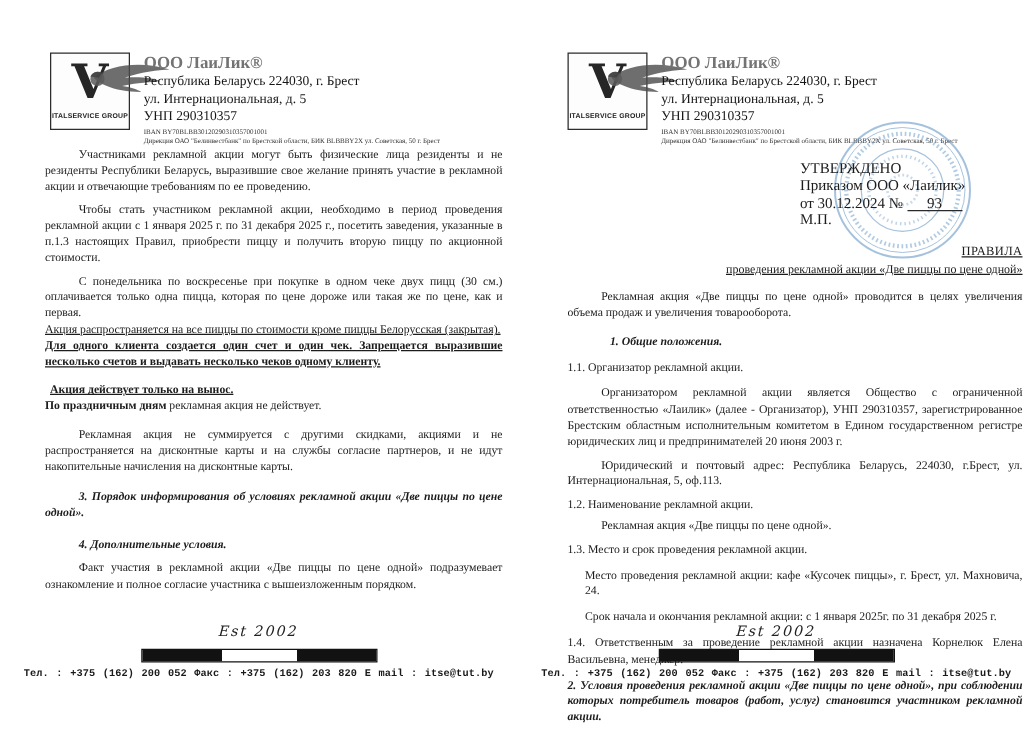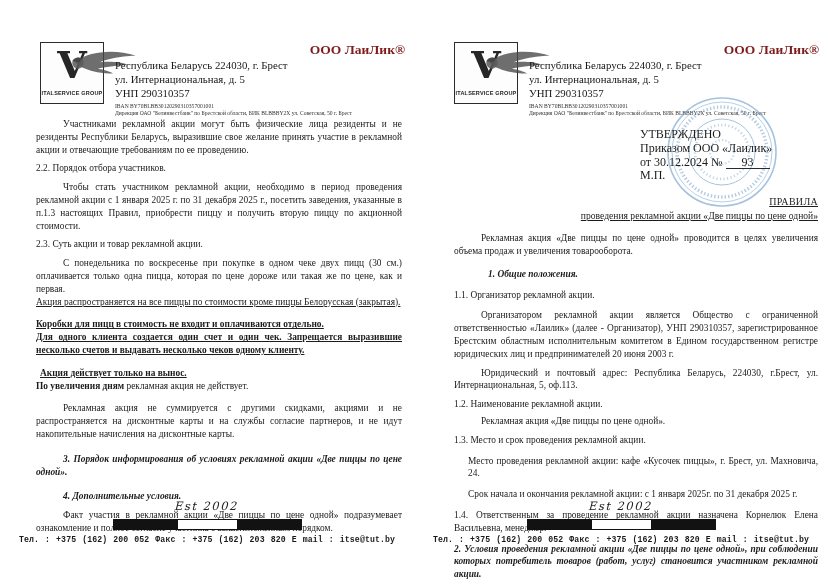--- a/index.html
+++ b/index.html
@@ -21,21 +21,21 @@
   .logo-v{
     position:absolute;left:0;right:0;top:0px;text-align:center;
     font-family:"DejaVu Serif", serif;font-weight:bold;font-size:38px;line-height:44px;color:#262626;
   }
   .logo-eagle{position:absolute;left:10px;top:4px;width:88px;height:36px;overflow:visible;}
   .logo-caption{
     position:absolute;left:0;right:0;bottom:7px;text-align:center;
     font-family:"Liberation Sans", sans-serif;font-size:5.5px;letter-spacing:.2px;color:#222;font-weight:bold;
   }
   .company{position:absolute;left:115px;top:42px;width:290px;}
-  .company-name{font-size:13.5px;font-weight:bold;color:#7f1d1d;line-height:16px;text-align:right;}
+  .company-name{font-size:13.5px;font-weight:bold;color:#737373;line-height:16px;}
   .company-line{font-size:10.8px;line-height:14px;color:#161616;}
   .tiny-line{font-size:5.6px;line-height:7px;color:#333;white-space:nowrap;}
   .tiny-line.first{margin-top:3px;}
 
   
   .doc-main{position:relative;font-size:9.4px;line-height:12.8px;text-align:justify;}
   .page-left .doc-main{padding:6px 12px 0 36px;}
   .page-right .doc-main{padding:0 10px 0 40px;}
   .para{margin:0;text-indent:27px;}
   .noindent{text-indent:0;}
@@ -104,29 +104,26 @@
       <div class="company-line">Республика Беларусь  224030, г. Брест</div>
       <div class="company-line">ул. Интернациональная, д. 5</div>
       <div class="company-line">УНП  290310357</div>
       <div class="tiny-line first">IBAN  BY70BLBB30120290310357001001</div>
       <div class="tiny-line">Дирекция ОАО "Белинвестбанк" по Брестской области, БИК BLBBBY2X ул. Советская, 50 г. Брест</div>
     </div>
   </div>
 
   <div class="doc-main">
     <p class="para">Участниками рекламной акции могут быть физические лица резиденты и не резиденты Республики Беларусь, выразившие свое желание принять участие в рекламной акции и отвечающие требованиям по ее проведению.</p>
-    <p class="para noindent mt6">2.2. Порядок отбора участников.</p>
     <p class="para mt6">Чтобы стать участником рекламной акции, необходимо в период проведения рекламной акции с 1 января 2025 г. по 31 декабря 2025 г., посетить заведения, указанные в п.1.3 настоящих Правил, приобрести пиццу и получить вторую пиццу по акционной стоимости.</p>
-    <p class="para noindent mt6">2.3. Суть акции и товар рекламной акции.</p>
     <p class="para mt6">С понедельника по воскресенье при покупке в одном чеке двух пицц (30 см.) оплачивается только одна пицца, которая по цене дороже или такая же по цене, как и первая.</p>
     <p class="para noindent u">Акция распространяется на все пиццы по стоимости кроме пиццы Белорусская (закрытая).</p>
-    <p class="para noindent bu mt10">Коробки для пицц в стоимость не входит и оплачиваются отдельно.</p>
     <p class="para noindent bu">Для одного клиента создается один счет и один чек. Запрещается выразившие несколько счетов и выдавать несколько чеков одному клиенту.</p>
     <p class="para noindent bu mt10" style="margin-left:4px;">Акция действует только на вынос.</p>
-    <p class="para noindent"><span class="b">По увеличения дням</span><span> рекламная акция не действует.</span></p>
+    <p class="para noindent"><span class="b">По праздничным дням</span><span> рекламная акция не действует.</span></p>
     <p class="para mt10">Рекламная акция не суммируется с другими скидками, акциями и не распространяется на дисконтные карты и на службы согласие партнеров, и не идут накопительные начисления на дисконтные карты.</p>
     <p class="para bi mt12">3. Порядок информирования об условиях рекламной акции «Две пиццы по цене одной».</p>
     <p class="para bi mt12">4. Дополнительные условия.</p>
     <p class="para mt6">Факт участия в рекламной акции «Две пиццы по цене одной» подразумевает ознакомление и полное согласие участника с вышеизложенным порядком.</p>
   </div>
 
   <div class="doc-footer">
     <span class="est">Est 2002</span>
     <div class="bar"></div>
     <div class="contacts">Тел. : +375 (162) 200 052  Факс : +375 (162)  203 820   E mail : itse@tut.by</div>

